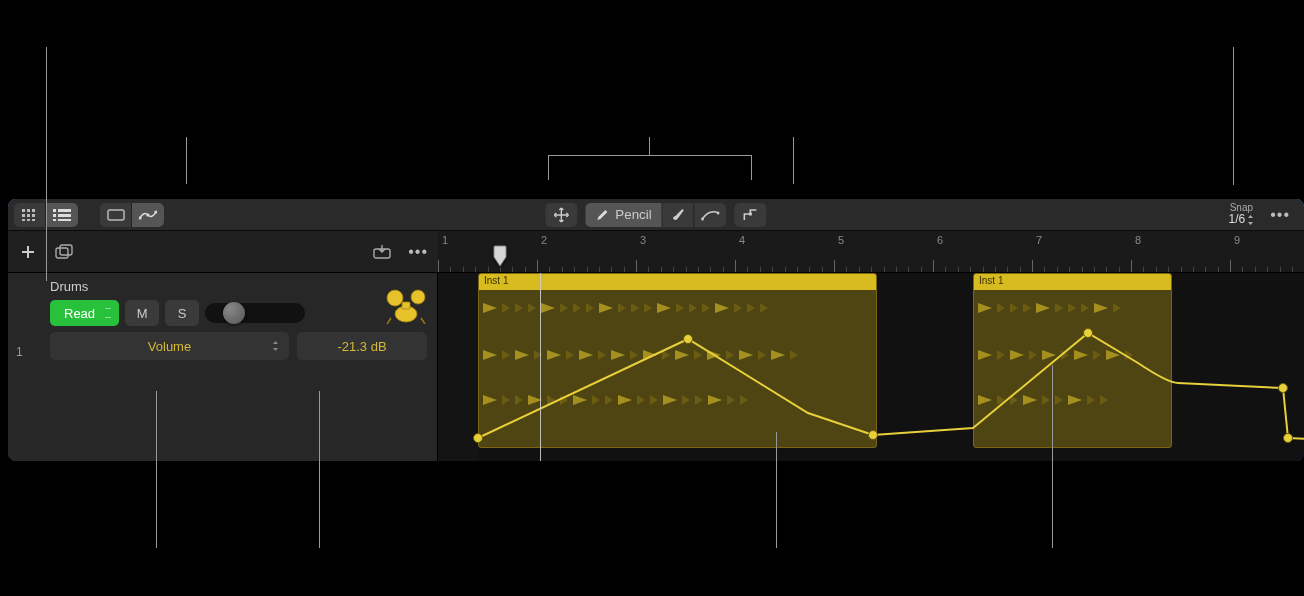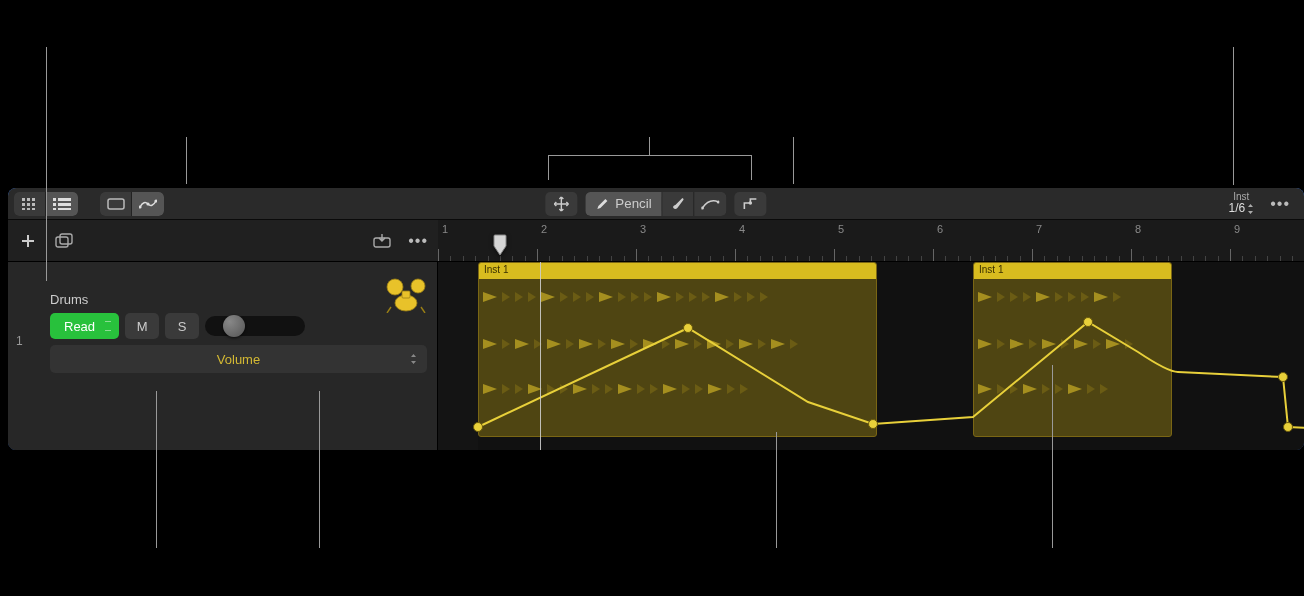--- a/index.html
+++ b/index.html
@@ -8,21 +8,21 @@
     font-family: -apple-system, "Helvetica Neue", Arial, sans-serif;
     width: 1304px;
     height: 596px;
     overflow: hidden;
     position: relative;
     color: #ccc;
     font-size: 13px;
   }
   .app {
     position: absolute;
-    top: 188px;
+    top: 199px;
     left: 8px;
     width: 1296px;
     height: 262px;
     background: #3b82f6;
     border-radius: 8px;
     overflow: hidden;
     display: flex;
     flex-direction: column;
   }
   
@@ -149,21 +149,21 @@
     position:relative;
   }
   .track-number {
     position:absolute;
     left: 8px;
     top: 72px;
     color: #999;
     font-size: 12px;
   }
   .track-name-row { display:flex; align-items:center; gap:6px; }
-  .track-name { color:#ccc; font-size:13px;margin-top:24px; }
+  .track-name { color:#ccc; font-size:13px; }
   .track-icon {
     position:absolute;
     right: 10px;
     top: 14px;
     width: 42px;
     height: 38px;
     display:flex;
     align-items:center;
     justify-content:center;
   }
@@ -421,21 +421,21 @@
       </div>
       <button class="tool-btn">
         <svg width="16" height="14" viewBox="0 0 16 14">
             <path d="M2 12 L2 6 L8 6 L8 2 L14 2" fill="none" stroke="#ccc" stroke-width="1.6"></path>
             <circle cx="8" cy="6" r="1.8" fill="#ccc"></circle>
           </svg>
       </button>
     </div>
 
     <div class="snap-box">
-      <span>Inst</span>
+      <span>Snap</span>
       <span class="snap-val">
           <span>1/6</span>
         <svg width="7" height="10" viewBox="0 0 7 10">
             <path d="M3.5 0 L6 3 L1 3 Z M3.5 10 L1 7 L6 7 Z" fill="#aaa"></path>
           </svg>
       </span>
     </div>
     <div class="more-dots">•••</div>
   </div>
 
@@ -581,20 +581,23 @@
       </div>
       <div class="param-row">
         <button class="param-select">
           <span>Volume</span>
           <span class="chev">
             <svg width="7" height="10" viewBox="0 0 7 10">
                 <path d="M3.5 0 L6 3 L1 3 Z M3.5 10 L1 7 L6 7 Z" fill="#888"></path>
               </svg>
           </span>
         </button>
+        <div class="param-value">
+          <span>-21.3 dB</span>
+        </div>
       </div>
     </div>
 
     <div class="lane" id="lane">
       <div class="play-line" style="left:62px;"></div>
 
       <div class="region" style="left:0px; top:0px; width:399px; height:175px;">
         <div class="region-header">Inst 1</div>
         <div class="region-body">
           <div class="arrows-row" style="top:8px;">

